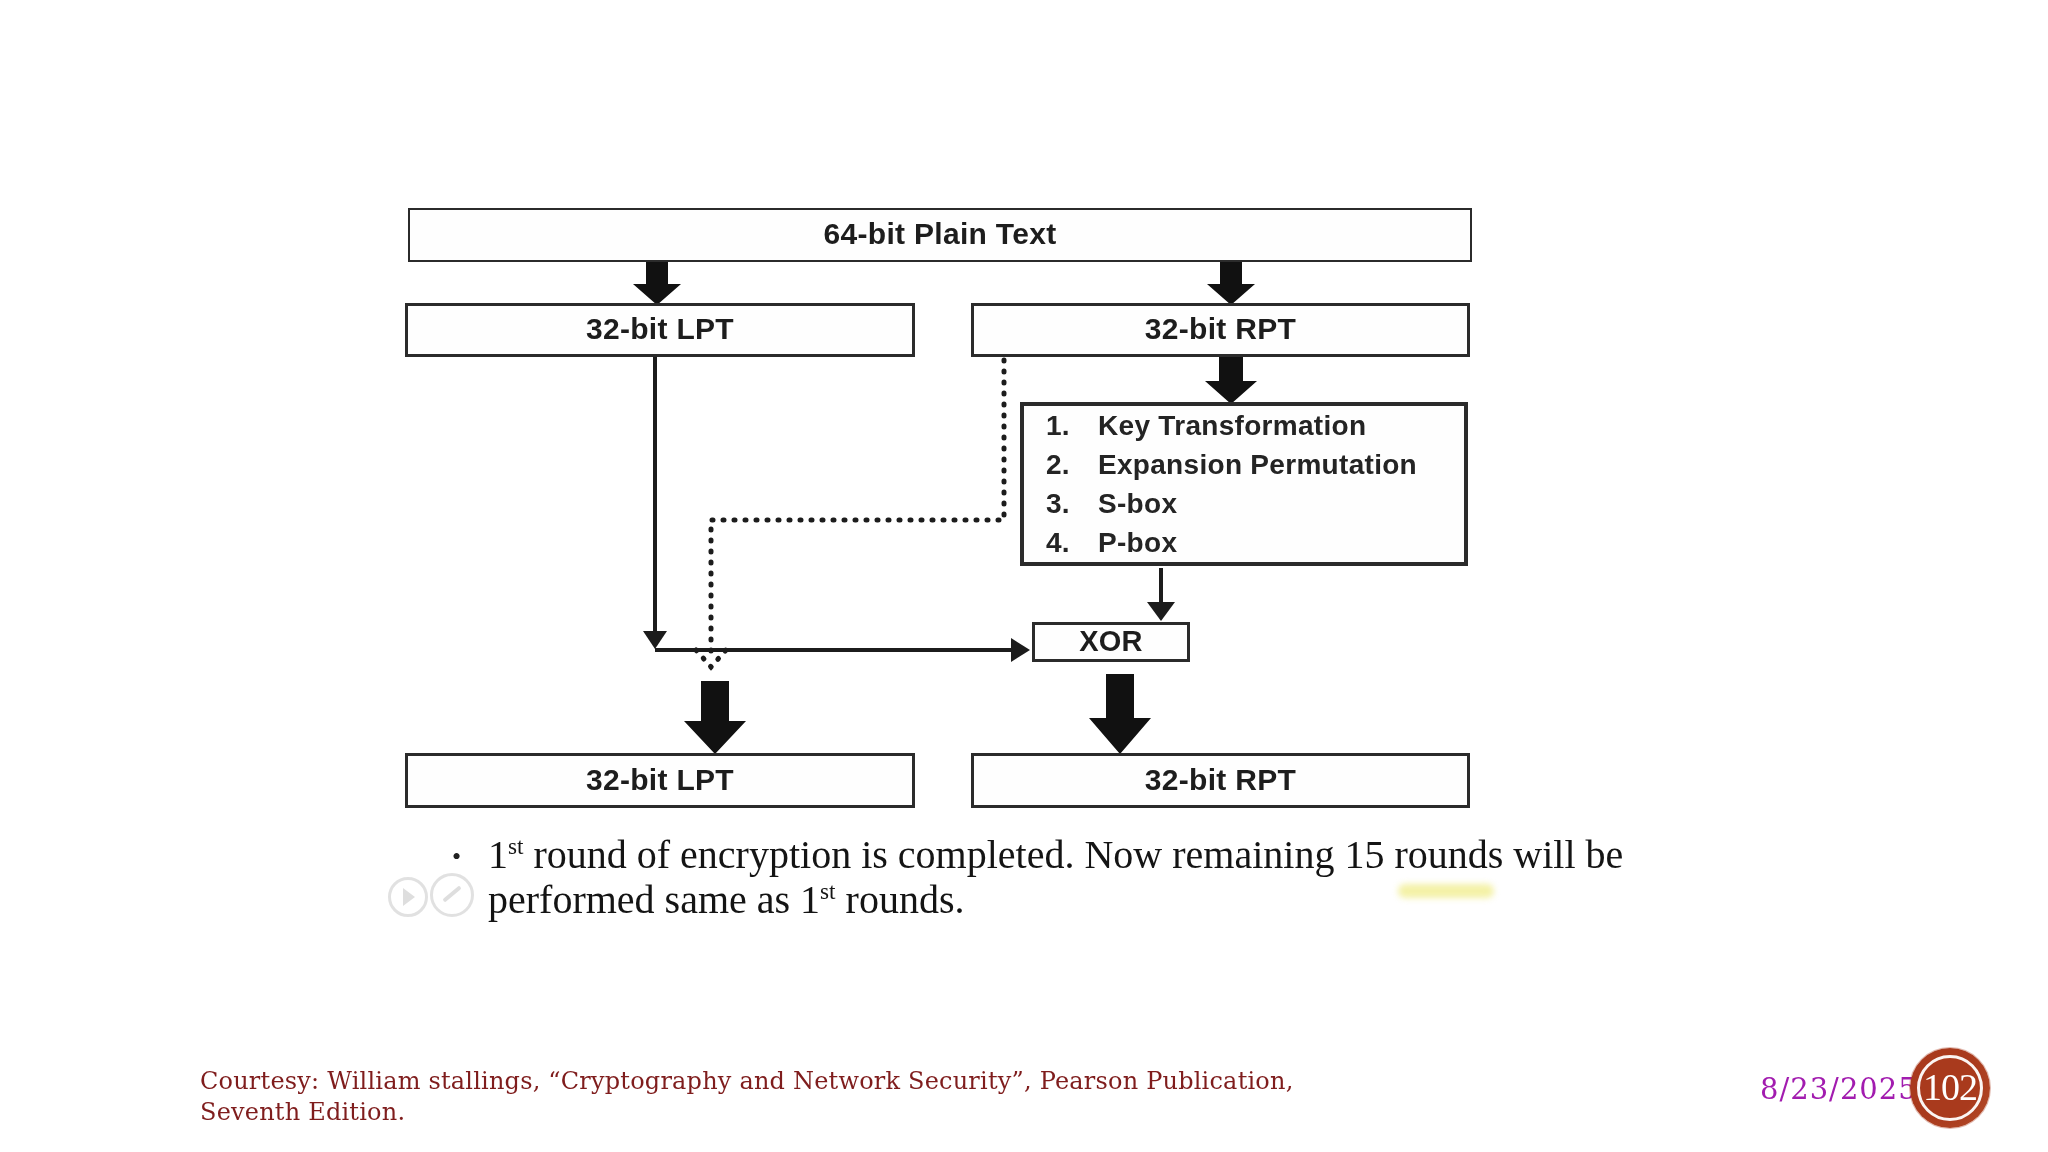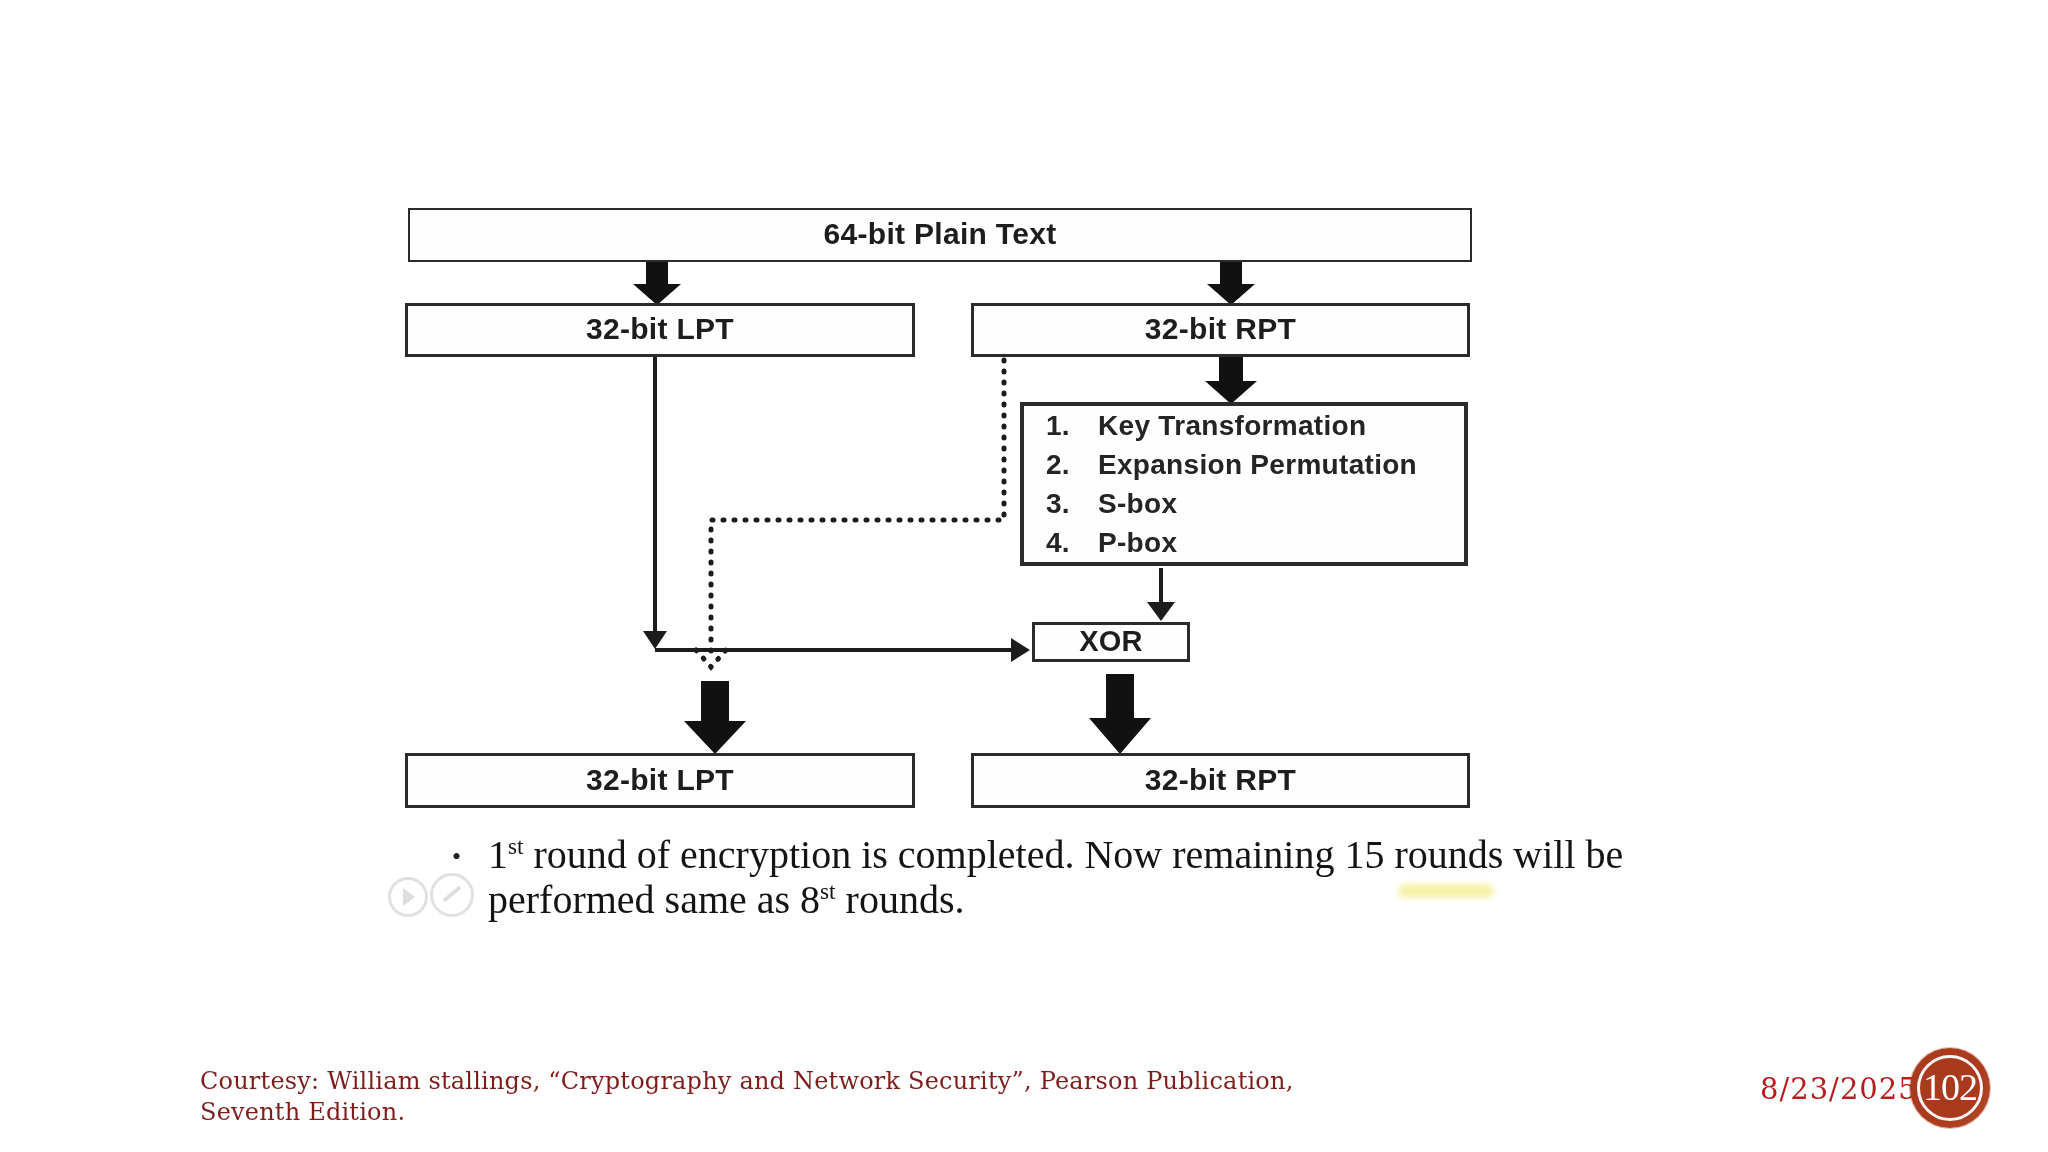--- a/index.html
+++ b/index.html
@@ -57,21 +57,21 @@
   }
   
   .courtesy{
     position:absolute;left:200px;top:1066px;
     font-family:"DejaVu Serif","Liberation Serif",serif;
     font-size:24px;line-height:31px;color:#7f1d1d;letter-spacing:.2px;
   }
   .date{
     position:absolute;left:1760px;top:1072px;
     font-family:"DejaVu Serif","Liberation Serif",serif;
-    font-size:29px;color:#b91c1c;letter-spacing:1px;
+    font-size:29px;color:#a21caf;letter-spacing:1px;
   }
   .badge{
     position:absolute;left:1910px;top:1048px;width:80px;height:80px;border-radius:50%;
     display:flex;align-items:center;justify-content:center;
     background:radial-gradient(circle at 38% 40%, #a93a1d 55%, #b34a28 85%, #a93a1d 100%);
     box-shadow:0 0 0 1px rgba(169,58,29,.35);
   }
   .badge::before{
     content:"";position:absolute;inset:7px;border-radius:50%;
     border:3px solid rgba(255,255,255,.95);
@@ -168,21 +168,21 @@
     <span class="pen"></span>
   </div>
 
   <div class="bullet-wrap">
     <div class="bullet-row">
       <span class="bullet-marker">•</span>
       <span><span>1</span><sup>st</sup><span> round of encryption is completed. Now remaining 15 rounds will be</span></span>
     </div>
     <div class="bullet-row">
       <span class="bullet-marker"></span>
-      <span><span>performed same as 8</span><sup>st</sup><span> rounds.</span></span>
+      <span><span>performed same as 1</span><sup>st</sup><span> rounds.</span></span>
     </div>
   </div>
 
   <div class="courtesy">
     <div>Courtesy: William stallings, “Cryptography and Network Security”, Pearson Publication,</div>
     <div>Seventh Edition.</div>
   </div>
 
   <div class="date">8/23/2025</div>
 

